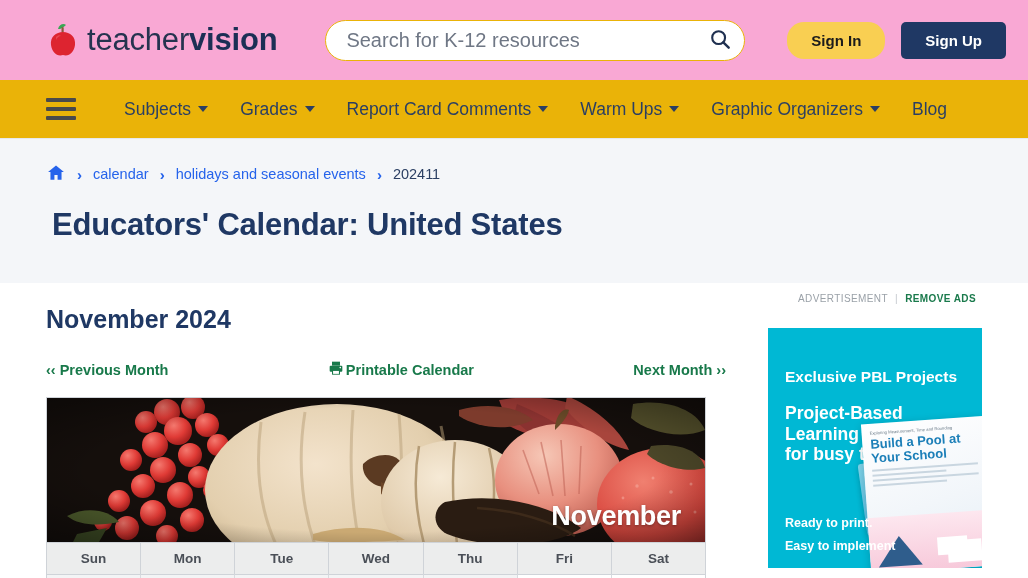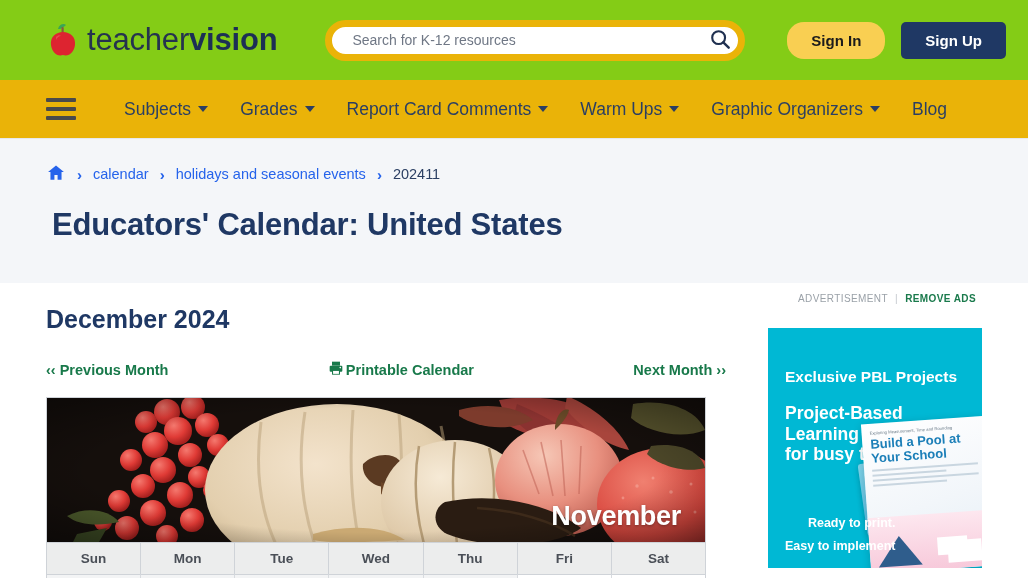--- a/index.html
+++ b/index.html
@@ -7,21 +7,21 @@
     margin: 0; padding: 0;
     width: 1028px; height: 578px;
     overflow: hidden;
     background: #ffffff;
     font-family: "Liberation Sans", sans-serif;
   }
 
   
   .site-header {
     height: 80px;
-    background: #84cc16;
+    background: #f9a8d4;
     display: flex;
     align-items: center;
     padding: 0 22px 0 46px;
     position: relative;
   }
   .logo {
     display: flex;
     align-items: center;
     gap: 7px;
     text-decoration: none;
@@ -38,24 +38,24 @@
   .logo-text .lt-bold  { font-weight: 700; color: #1c2f55; }
 
   .search-wrap {
     position: relative;
     width: 420px;
     height: 41px;
     margin-right: auto;
   }
   .search-input {
     width: 100%; height: 100%;
-    border: 7px solid #eab308;
+    border: 1px solid #eab308;
     border-radius: 21px;
     padding: 0 48px 0 20px;
-    font-size: 14px;
+    font-size: 20px;
     font-family: "Liberation Sans", sans-serif;
     color: #6b7280;
     outline: none;
     background: #fff;
   }
   .search-input::placeholder { color: #6f7785; }
   .search-btn {
     position: absolute; right: 8px; top: 50%;
     transform: translateY(-50%);
     width: 34px; height: 34px;
@@ -244,21 +244,20 @@
   }
   .ad-h2 {
     position: absolute; left: 17px; top: 75px;
     color: #ffffff; font-size: 17.5px; font-weight: 700;
     line-height: 1.18; width: 190px;
   }
   .ad-foot {
     position: absolute; left: 17px; bottom: 10px;
     color: #ffffff; font-size: 12.5px; font-weight: 700;
     line-height: 1.85;
-    text-align: right;
   }
   .ad-booklet {
     position: absolute;
     right: -6px; top: 92px;
     width: 122px; height: 150px;
     background: linear-gradient(165deg,#ffffff 0%,#f2f6fa 55%,#e4eef6 100%);
     transform: rotate(-4deg);
     box-shadow: 0 2px 8px rgba(0,0,0,.18);
     overflow: hidden;
   }
@@ -376,21 +375,21 @@
     <span class="crumb-sep">›</span>
     <span class="crumb-current">202411</span>
   </div>
 
   <h1 class="page-title">Educators' Calendar: United States</h1>
 </section>
 
 <div class="content-row">
 
   <main class="col-main">
-    <h2 class="month-heading">December 2024</h2>
+    <h2 class="month-heading">November 2024</h2>
 
     <div class="cal-nav">
       <a class="nav-prev" href="#">‹‹ Previous Month</a>
       <a class="nav-print" href="#">
         <span>
           <svg width="16" height="16" viewBox="0 0 24 24">
             <rect x="6" y="2.5" width="12" height="6" fill="#18794a"></rect>
             <rect x="2.5" y="8.5" width="19" height="9" rx="1.5" fill="#18794a"></rect>
             <rect x="6" y="15" width="12" height="7" fill="#18794a"></rect>
             <rect x="7.6" y="16.4" width="8.8" height="4.4" fill="#ffffff"></rect>

